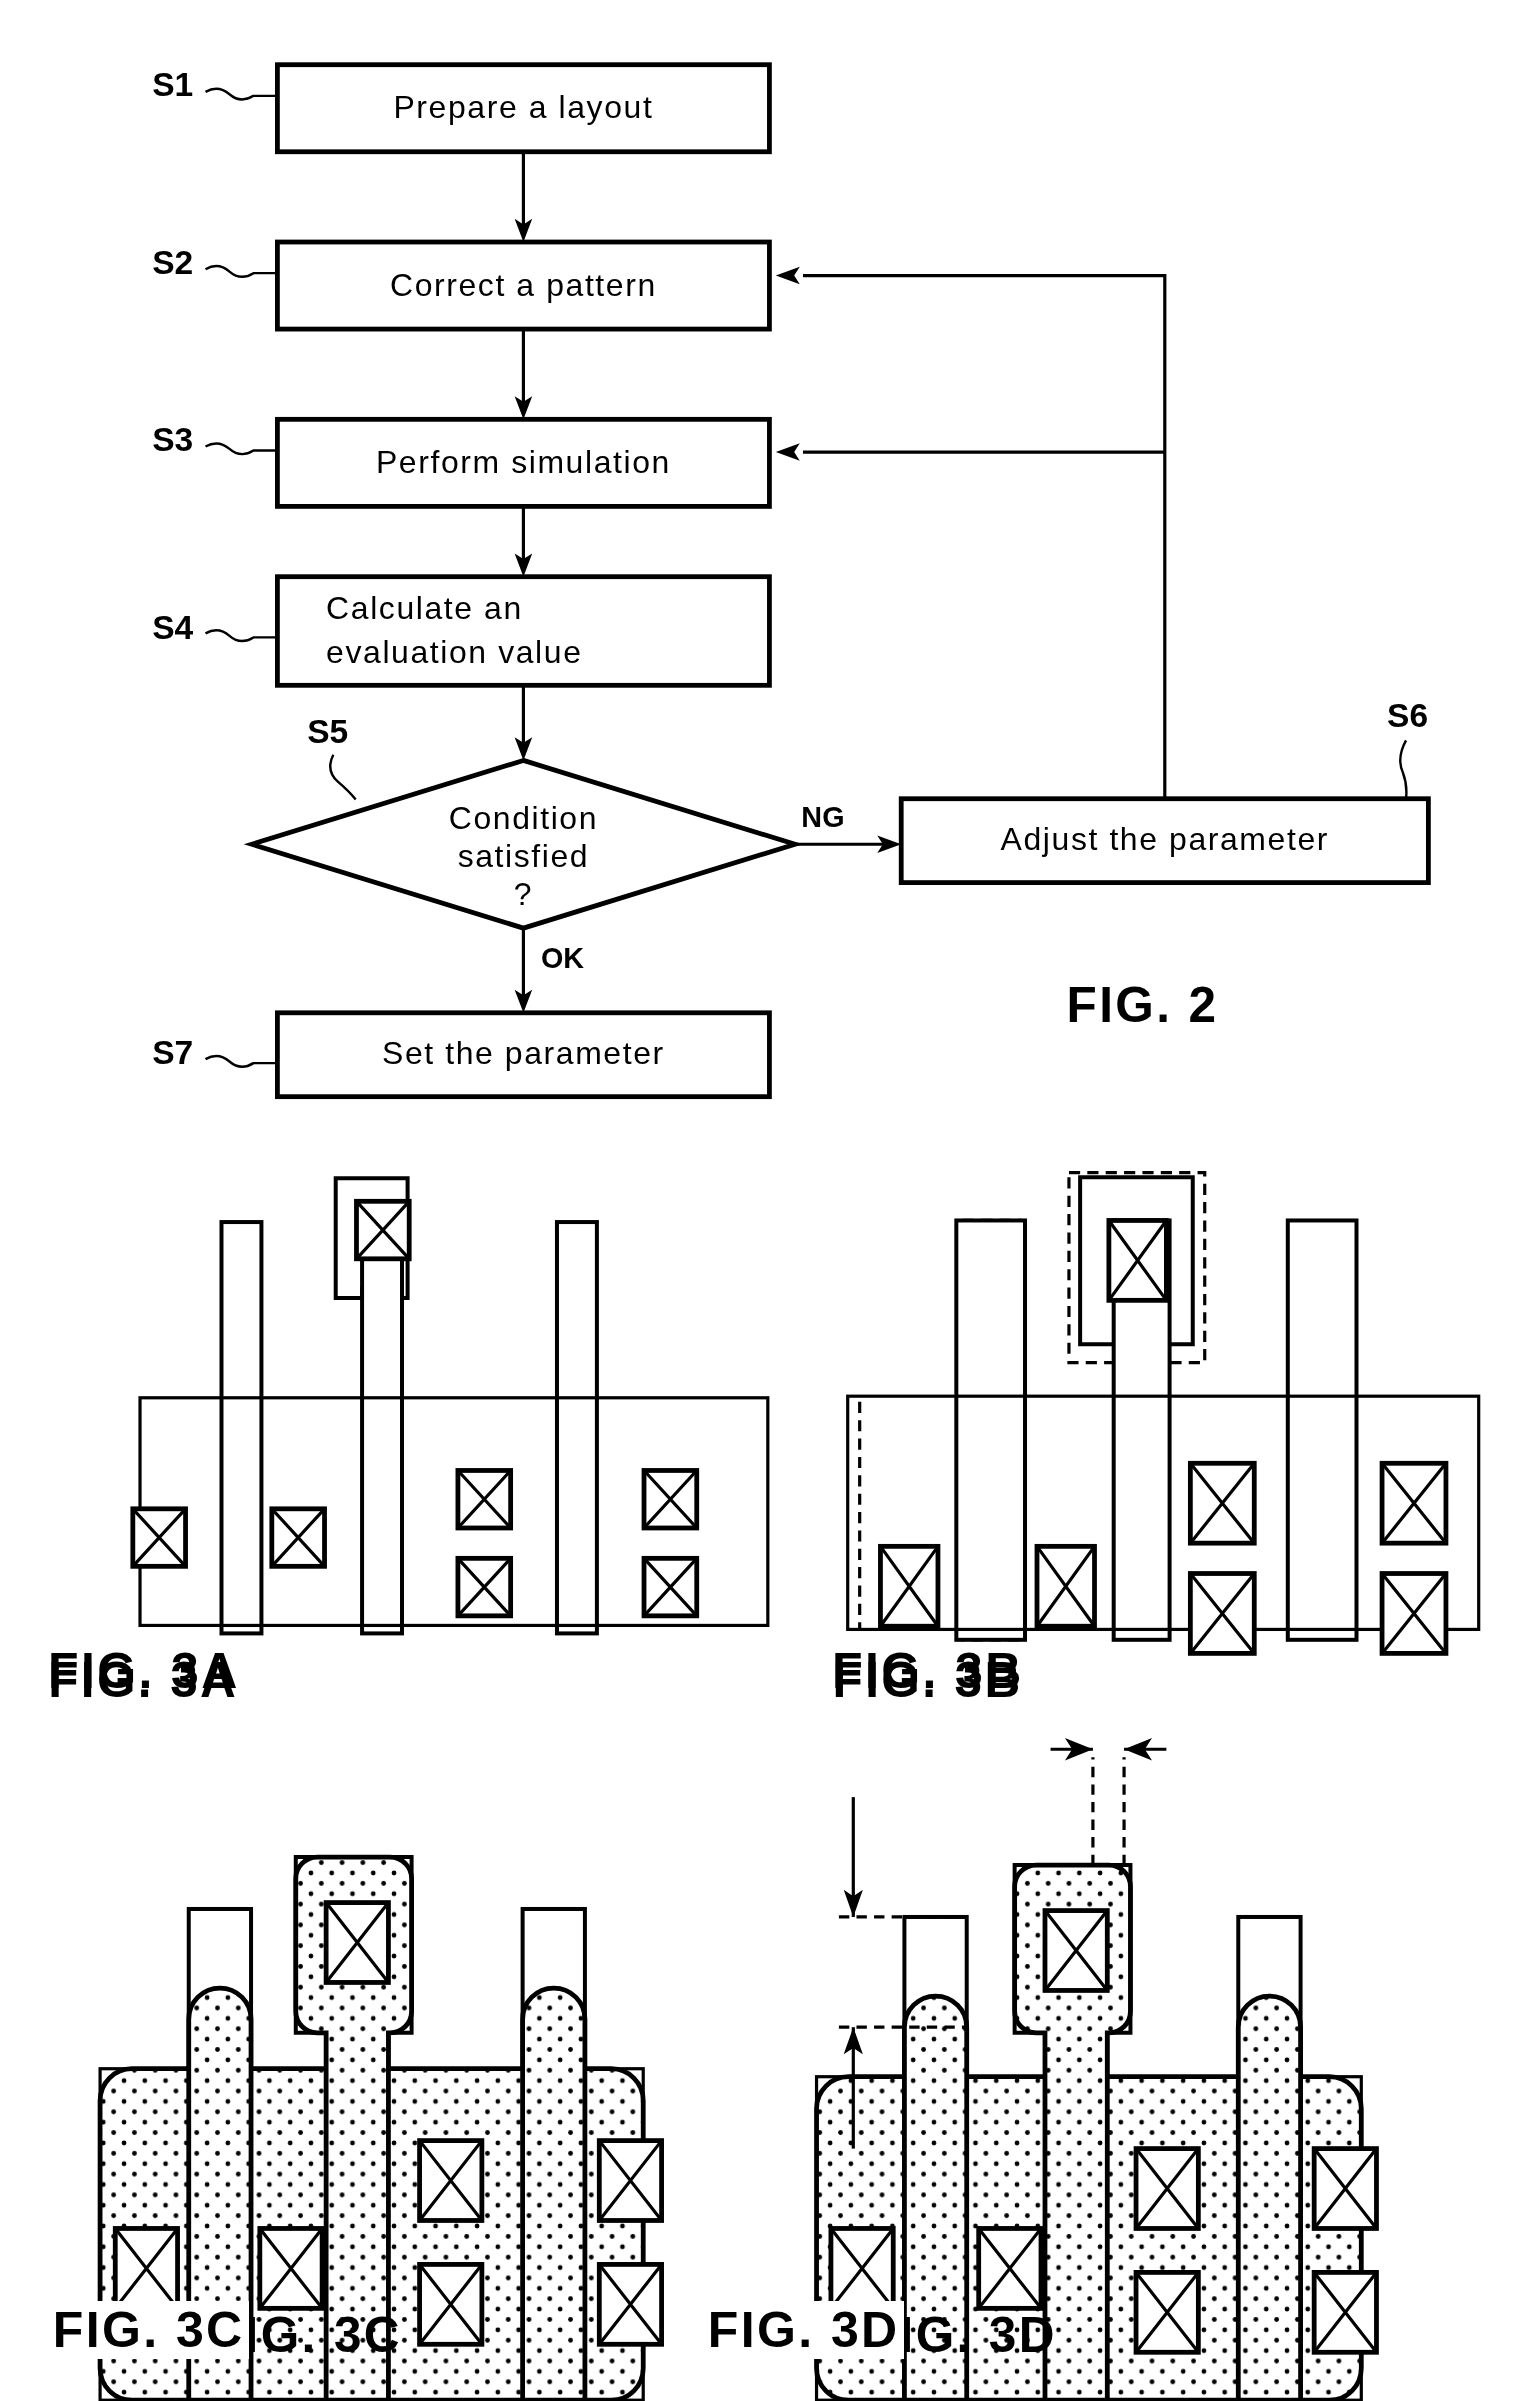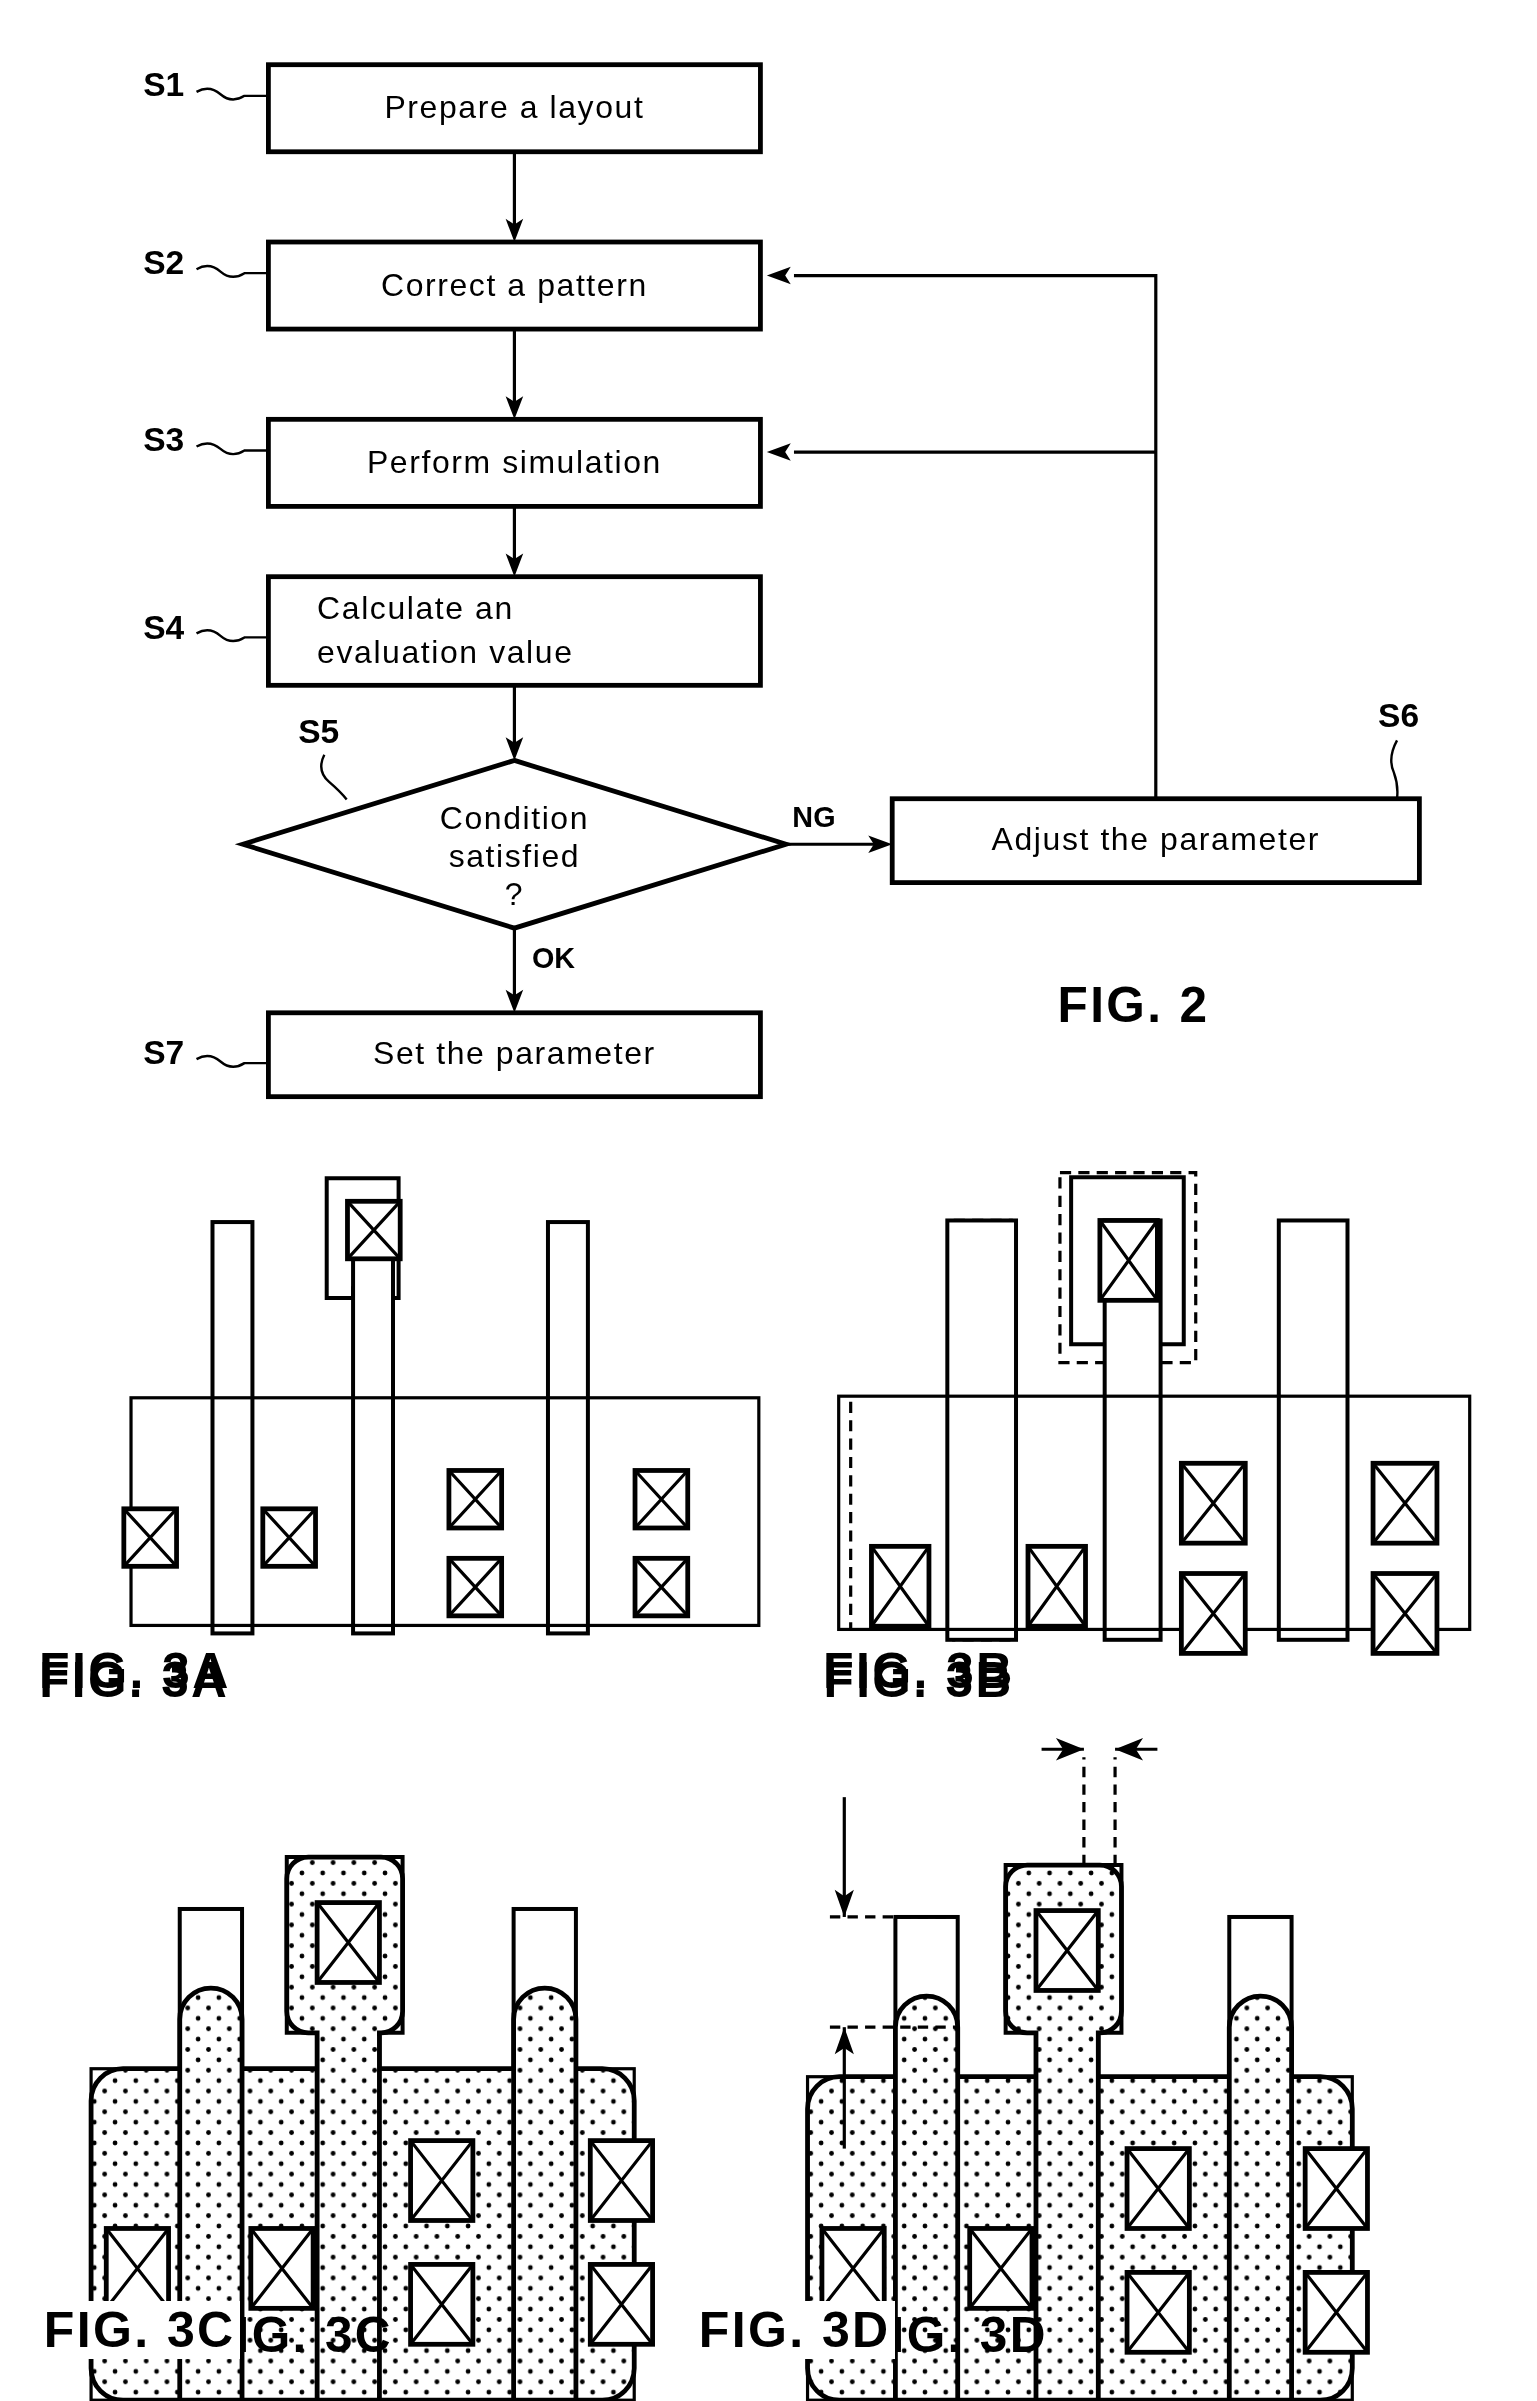--- a/index.html
+++ b/index.html
@@ -11,21 +11,21 @@
   body {
     width: 1538px;
     height: 2401px;
     position: relative;
     font-family: "Liberation Sans", sans-serif;
     color: #000000;
     overflow: hidden;
   }
   .sheet {
     position: absolute;
-    left: 7px; top: 0;
+    left: 16px; top: 0;
     width: 1482px;
     height: 2401px;
   }
   svg.layer {
     position: absolute;
     left: 0; top: 0;
     width: 1538px;
     height: 2401px;
     display: block;
   }

